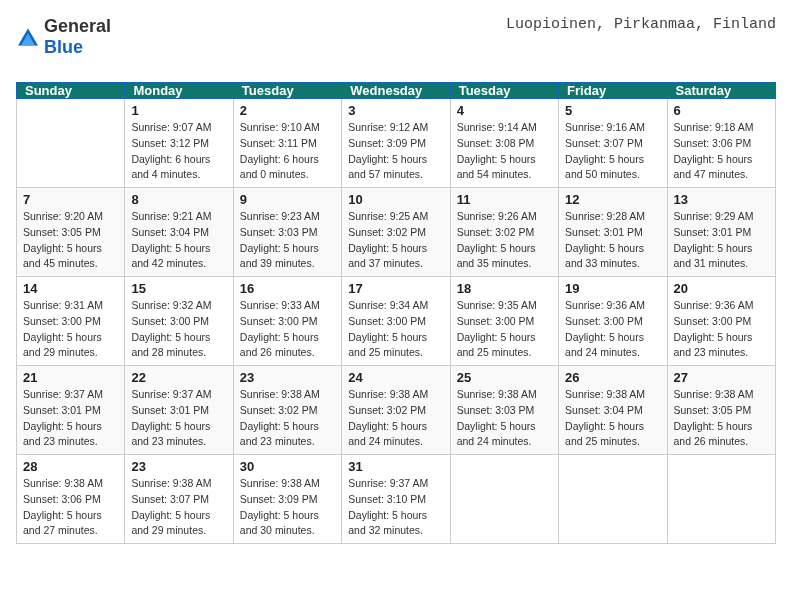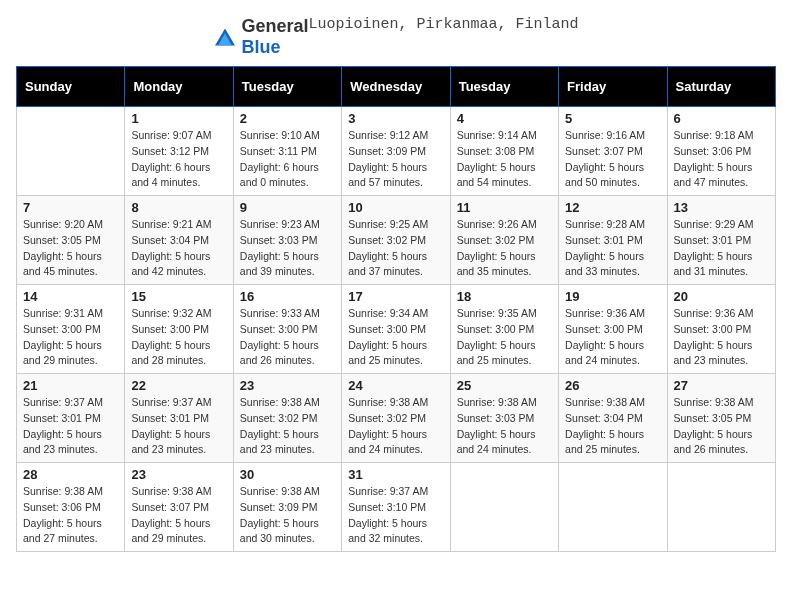--- a/index.html
+++ b/index.html
@@ -5,23 +5,23 @@
     * { box-sizing: border-box; margin: 0; padding: 0; }
     body {
       font-family: Arial, sans-serif;
       background: #fff;
       width: 792px;
       min-height: 612px;
       padding: 16px;
     }
     .header-area {
       display: flex;
-      justify-content: center;
+      justify-content: space-between;
       align-items: flex-start;
-      margin-bottom: 8px;
+      margin-bottom: 24px;
     }
     .logo {
       display: flex;
       align-items: center;
       gap: 4px;
     }
     .logo-text-general {
       font-size: 18px;
       font-weight: bold;
       color: #333;
@@ -47,24 +47,24 @@
       font-size: 15px;
       color: #444;
       font-family: Liberation Mono, monospace;
     }
     .calendar-table {
       width: 100%;
       border-collapse: collapse;
       border: 1px solid #ccc;
     }
     .calendar-table th {
-      background-color: #000000;
+      background-color: #0f766e;
       color: #fff;
       text-align: left;
-      padding: 12px 8px;
+      padding: 0 8px;
       font-size: 13px;
       font-weight: bold;
       border: 1px solid #1565C0;
     }
     .calendar-table td {
       vertical-align: top;
       border: 1px solid #ccc;
       padding: 4px 6px;
       width: 108px;
       min-height: 80px;

